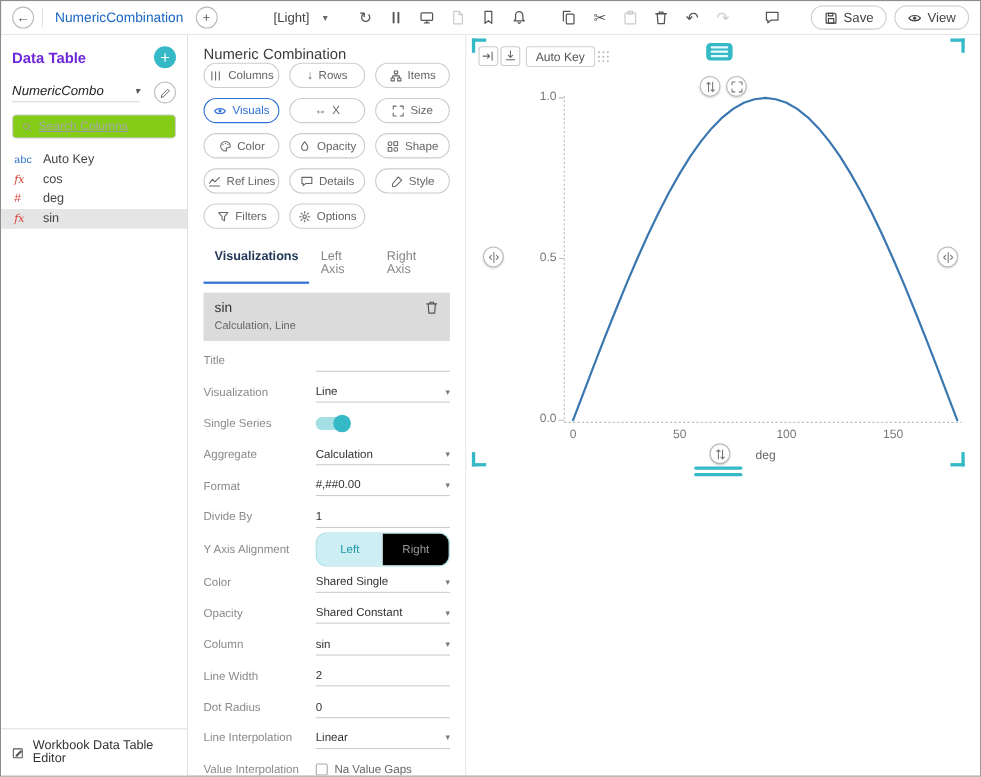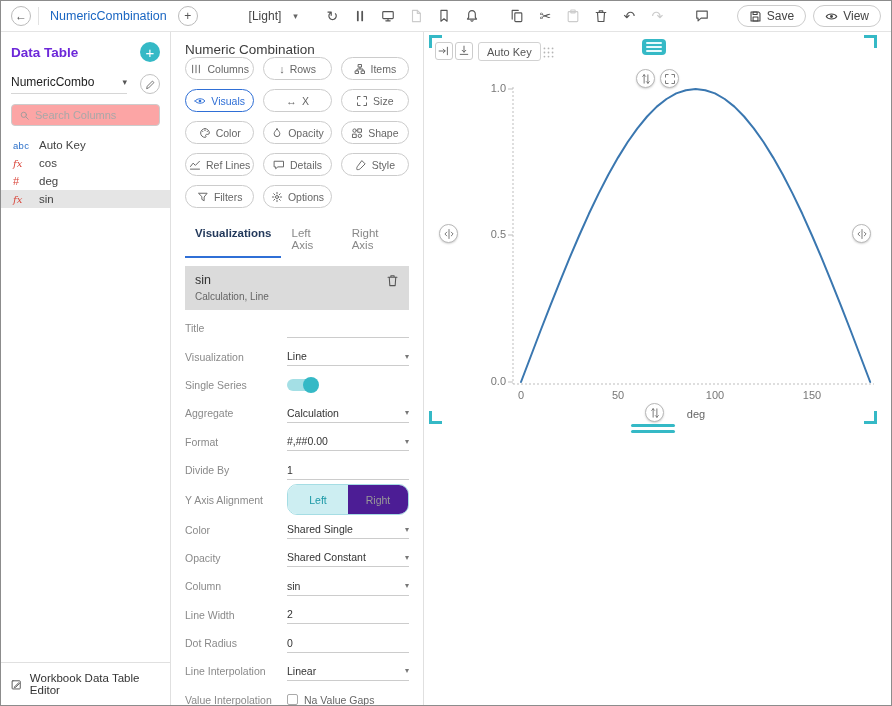--- a/index.html
+++ b/index.html
@@ -28,29 +28,29 @@
 
   
   .main { display:flex; height:673px; }
 
   
   .sidebar { width:170px; border-right:1px solid #e0e0e0; position:relative; padding-top:10px; background:#fff; }
   .dt-header { display:flex; align-items:center; justify-content:space-between; padding:0 10px 10px; }
   .dt-title { font-size:13.5px; font-weight:700; color:#6d28d9; }
   .add-circle { width:20px; height:20px; border-radius:50%; background:#35b9c6; color:#fff; font-size:15px;
                 display:flex; align-items:center; justify-content:center; cursor:pointer; }
-  .table-row { display:flex; justify-content:space-between; padding:2px 10px 8px; }
+  .table-row { display:flex; align-items:center; justify-content:space-between; padding:2px 10px 8px;font-style:italic; }
   .table-select { display:flex; align-items:center; justify-content:space-between; width:116px;
                   border-bottom:1px solid #d6d6d6; padding-bottom:3px; font-size:12px; color:#222; cursor:pointer; }
   .table-select .caret { font-size:9px; color:#555; }
   .pencil-circle { width:20px; height:20px; border:1px solid #c2c2c2; border-radius:50%; background:#fff;
                    color:#666; display:flex; align-items:center; justify-content:center; cursor:pointer; }
   .pencil-circle svg { width:11px; height:11px; }
   .search-box { margin:2px 10px 10px; height:22px; border:1px solid #ccc; border-radius:4px; display:flex;
-                align-items:center; gap:5px; padding:0 7px; color:#9a9a9a; background:#fca5a5; }
+                align-items:center; gap:5px; padding:0 7px; color:#9a9a9a; background:#84cc16;text-decoration:underline; }
   .search-box svg { width:11px; height:11px; flex:none; }
   .search-box input { border:none; outline:none; font-size:11px; width:100%; color:#555; background:transparent;
                       font-family:"Liberation Sans",sans-serif; }
   .search-box input::placeholder { color:#a8a8a8; }
   .col-row { display:flex; align-items:center; gap:6px; padding:3px 12px; font-size:11.5px; color:#444; cursor:pointer; }
   .col-row.selected { background:#e5e5e5; }
   .col-type { width:20px; flex:none; font-size:10px; }
   .type-abc { color:#2a6fc9; font-size:9.5px; letter-spacing:.3px; }
   .type-fx  { color:#d9453a; font-style:italic; font-family:"DejaVu Serif",serif; }
   .type-hash{ color:#d9453a; font-size:11px; }
@@ -77,21 +77,21 @@
   .fields { margin-top:4px; }
   .frow { display:flex; align-items:center; min-height:28.4px; }
   .flabel { flex:1; font-size:10.5px; color:#8a8a8a; }
   .fctrl { width:122px; flex:none; }
   .uline { border-bottom:1px solid #ccc; height:19px; display:flex; align-items:center; justify-content:space-between;
            font-size:10.5px; color:#333; cursor:pointer; }
   .uline .caret { color:#777; font-size:8px; }
   .toggle { width:30px; height:12px; border-radius:6px; background:rgba(53,185,198,.45); position:relative; cursor:pointer; }
   .toggle .knob { position:absolute; right:-2px; top:-2px; width:16px; height:16px; border-radius:50%; background:#35b9c6; }
   .seg { display:flex; height:31px; border:1px solid #a5dde4; border-radius:10px; overflow:hidden; font-size:10.5px; }
-  .seg > div { flex:1; display:flex; align-items:center; justify-content:center; color:#999; background:#4c1d95; cursor:pointer; }
+  .seg > div { flex:1; display:flex; align-items:center; justify-content:center; color:#999; background:#000000; cursor:pointer; }
   .seg .on { background:#cdeef2; color:#1b98a6; }
   .checkrow { display:flex; align-items:center; gap:6px; font-size:10.5px; color:#666; }
   .checkbox { width:11px; height:11px; border:1px solid #aaa; border-radius:2px; background:#fff; flex:none; cursor:pointer; }
 
   
   .chartpane { flex:1; position:relative; background:#fff; }
   .corner { position:absolute; width:13px; height:13px; }
   .c-tl { left:5px;  top:3px;   border-left:3px solid #35b9c6; border-top:3px solid #35b9c6; }
   .c-tr { right:14px;top:3px;   border-right:3px solid #35b9c6; border-top:3px solid #35b9c6; }
   .c-bl { left:5px;  top:379px; border-left:3px solid #35b9c6; border-bottom:3px solid #35b9c6; }

